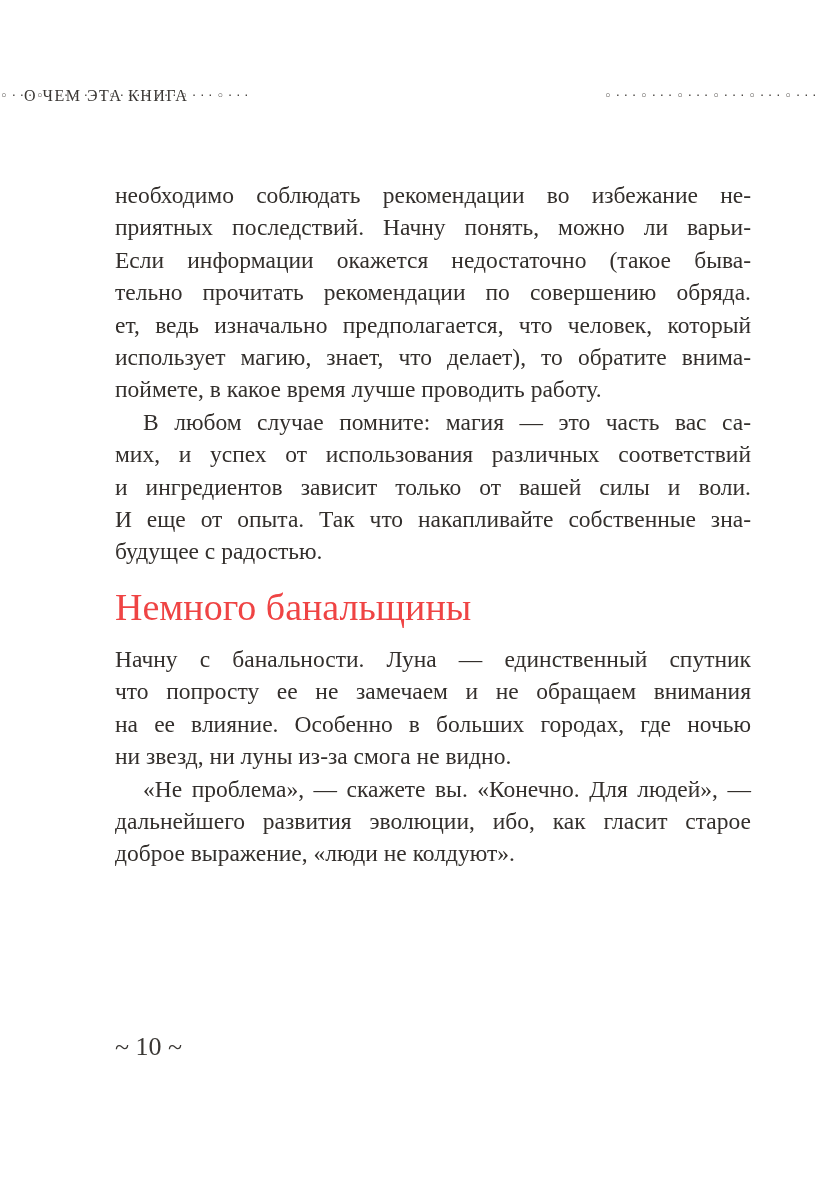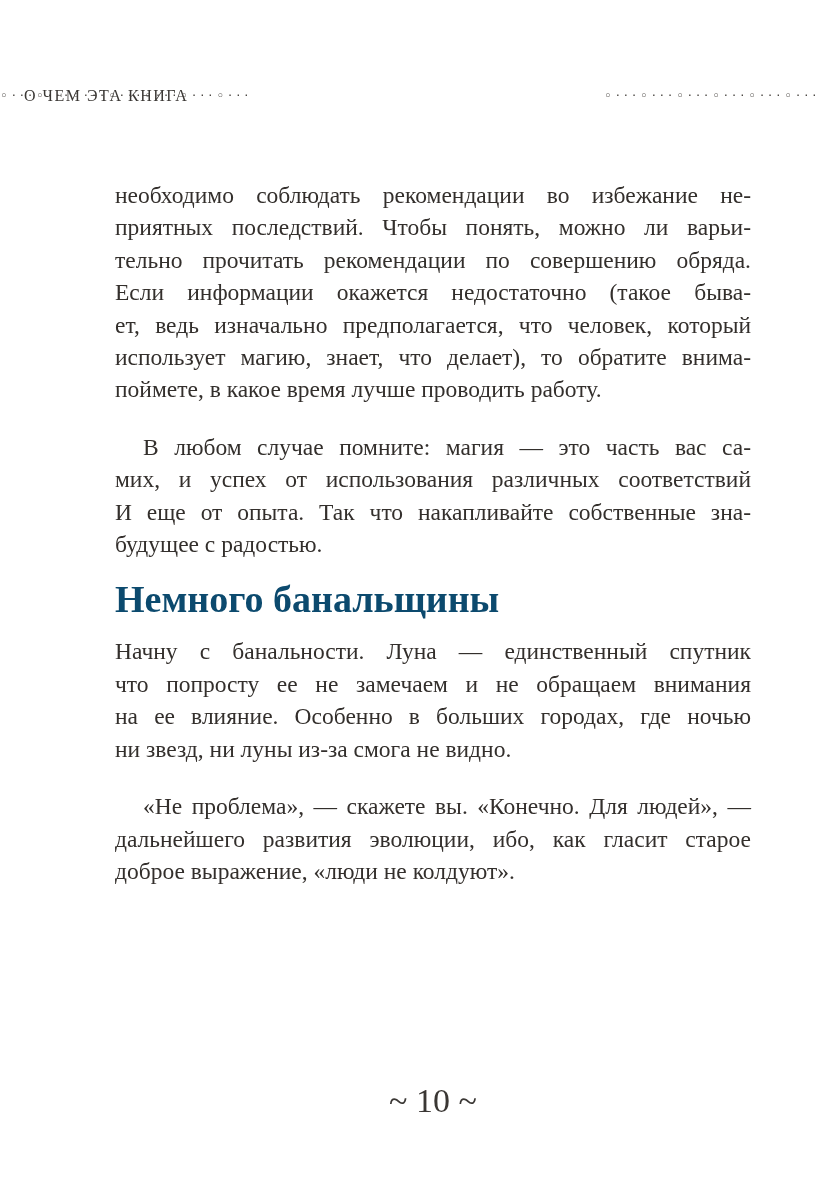--- a/index.html
+++ b/index.html
@@ -63,69 +63,70 @@
     color: #332f2c;
   }
   .paragraph { margin: 0; }
   .text-line {
     text-align: justify;
     text-align-last: justify;
     text-justify: inter-word;
     white-space: normal;
   }
   .text-line.last { text-align-last: left; }
-  .text-line.indent { text-indent: 28px; margin-top: 25px; }
+  .text-line.indent { text-indent: 28px; }
 
   .section-heading {
     margin: 16px 0 13px 0;
     font-size: 38px;
     line-height: 46px;
-    font-weight: bold;
-    color: #0c4a6e;
+    font-weight: normal;
+    color: #ef4444;
     letter-spacing: 0;
   }
 
   
   .page-number {
     position: absolute;
-    top: 1086px;
+    top: 1032px;
     left: 115px;
     width: 636px;
-    text-align: center;
-    font-size: 34px;
+    text-align: left;
+    font-size: 26px;
     line-height: 30px;
     color: #3a3734;
   }
 </style>
 </head>
 <body>
 
 <div class="page">
 
   <div class="running-head">
     <div class="ornament left">◦···◦···◦···◦···◦···◦···◦···◦···◦···</div>
     <div class="running-title">О ЧЕМ ЭТА КНИГА</div>
     <div class="ornament right">◦···◦···◦···◦···◦···◦···◦···◦···◦···</div>
   </div>
 
   <div class="body-text">
 
     <div class="paragraph">
       <div class="text-line">необходимо соблюдать рекомендации во избежание не-</div>
-      <div class="text-line">приятных последствий. Чтобы понять, можно ли варьи-</div>
+      <div class="text-line">приятных последствий. Начну понять, можно ли варьи-</div>
+      <div class="text-line">Если информации окажется недостаточно (такое быва-</div>
       <div class="text-line">тельно прочитать рекомендации по совершению обряда.</div>
-      <div class="text-line">Если информации окажется недостаточно (такое быва-</div>
       <div class="text-line">ет, ведь изначально предполагается, что человек, который</div>
       <div class="text-line">использует магию, знает, что делает), то обратите внима-</div>
       <div class="text-line last">поймете, в какое время лучше проводить работу.</div>
     </div>
 
     <div class="paragraph">
       <div class="text-line indent">В любом случае помните: магия — это часть вас са-</div>
       <div class="text-line">мих, и успех от использования различных соответствий</div>
+      <div class="text-line">и ингредиентов зависит только от вашей силы и воли.</div>
       <div class="text-line">И еще от опыта. Так что накапливайте собственные зна-</div>
       <div class="text-line last">будущее с радостью.</div>
     </div>
 
     <h2 class="section-heading">Немного банальщины</h2>
 
     <div class="paragraph">
       <div class="text-line">Начну с банальности. Луна — единственный спутник</div>
       <div class="text-line">что попросту ее не замечаем и не обращаем внимания</div>
       <div class="text-line">на ее влияние. Особенно в больших городах, где ночью</div>

